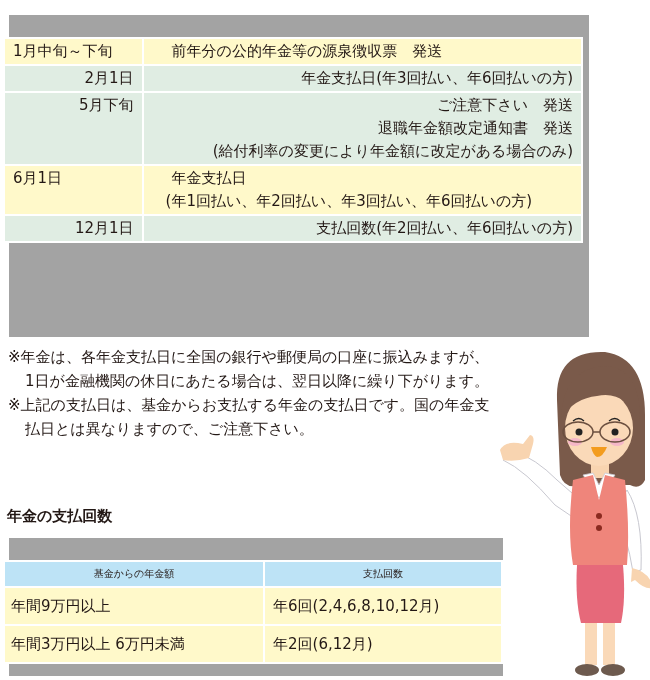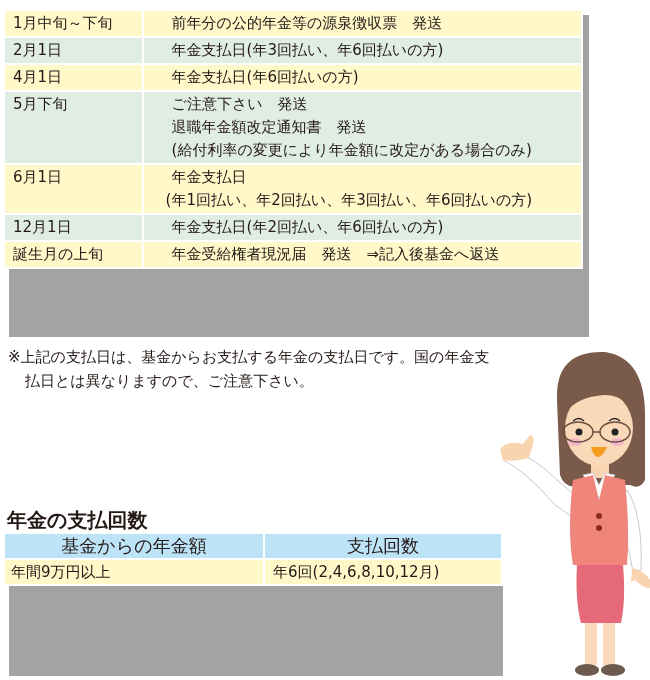--- a/index.html
+++ b/index.html
@@ -1,102 +1,99 @@
 <!DOCTYPE html>
 <html><head>
 <meta charset="utf-8">
 <style>
   html, body { margin:0; padding:0; background:#ffffff; }
   body { width:650px; height:680px; position:relative; overflow:hidden;
          font-family:"DejaVu Sans", "Liberation Sans", sans-serif; color:#231815; }
   .sched-wrap { position:absolute; left:3px; top:9px; width:580px; }
   .sched-shadow { position:absolute; left:6px; top:6px; width:580px; height:322px; background:#a3a3a3; }
-  table { border-collapse:separate; border-spacing:2px; position:relative; background:#ffffff; }
+  table { border-collapse:separate; border-spacing:2px; position:relative; background:#ffffff;margin-top:28px; }
   .sched td { font-size:15px; line-height:23px; padding:1px 8px 1px 8px; vertical-align:top; white-space:nowrap; }
   .sched td.date { width:128px; }
   .sched td.desc { width:416px; padding-left:28px; }
   .y { background:#fff9ca; }
-  .g { background:#e0ede3; }
+  .g { background:#e0ede3;text-align:right; }
   .b { background:#bde3f6; }
   .indent0 { margin-left:-6px; }
   .notes { position:absolute; left:8px; top:345px; width:490px; font-size:15px; line-height:24px; }
   .note { padding-left:17px; text-indent:-17px; }
-  .sec-title { position:absolute; left:7px; top:507px; font-size:20px; font-weight:bold; }
+  .sec-title { position:absolute; left:7px; top:507px; font-size:15px; font-weight:bold; }
   .freq-wrap { position:absolute; left:3px; top:532px; }
   .freq-shadow { position:absolute; left:6px; top:6px; width:494px; height:138px; background:#a3a3a3; }
-  .freq td { font-size:15px; line-height:22px; padding:1px 6px; white-space:nowrap; }
+  .freq td { font-size:15px; line-height:22px; padding:7px 6px; white-space:nowrap; }
   .freq td.c1 { width:246px; }
   .freq td.c2 { width:222px; padding-left:8px; }
-  .freq th { font-size:18px; font-weight:normal; line-height:22px; padding:1px 6px; text-align:center; }
+  .freq th { font-size:10px; font-weight:normal; line-height:22px; padding:1px 6px; text-align:center; }
   .gap { display:inline-block; width:96px; }
   .woman { position:absolute; left:495px; top:340px; }
 </style>
 </head>
 <body>
 
 <div class="sched-wrap">
   <div class="sched-shadow"></div>
   <table class="sched">
     <tbody>
         <tr class="y">
       <td class="date y">1月中旬～下旬</td>
       <td class="desc y">前年分の公的年金等の源泉徴収票　発送</td>
     </tr>
     <tr>
       <td class="date g">2月1日</td>
       <td class="desc g">年金支払日(年3回払い、年6回払いの方)</td>
     </tr>
     <tr>
-      <td class="date y">4月1日</td>
-      <td class="desc y">年金支払日(年6回払いの方)</td>
-    </tr>
-    <tr>
       <td class="date g">5月下旬</td>
       <td class="desc g">
         <div>ご注意下さい　発送</div>
         <div>退職年金額改定通知書　発送</div>
         <div>(給付利率の変更により年金額に改定がある場合のみ)</div>
       </td>
     </tr>
     <tr>
       <td class="date y">6月1日</td>
       <td class="desc y">
         <div>年金支払日</div>
         <div class="indent0">(年1回払い、年2回払い、年3回払い、年6回払いの方)</div>
       </td>
     </tr>
     <tr>
       <td class="date g">12月1日</td>
-      <td class="desc g">年金支払日(年2回払い、年6回払いの方)</td>
-    </tr>
-    <tr>
-      <td class="date y">誕生月の上旬</td>
-      <td class="desc y">年金受給権者現況届　発送　⇒記入後基金へ返送</td>
+      <td class="desc g">支払回数(年2回払い、年6回払いの方)</td>
     </tr>
   </tbody>
     </table>
 </div>
 
 <div class="notes">
+  <div class="note">※年金は、各年金支払日に全国の銀行や郵便局の口座に振込みますが、1日が金融機関の休日にあたる場合は、翌日以降に繰り下がります。</div>
   <div class="note">※上記の支払日は、基金からお支払する年金の支払日です。国の年金支払日とは異なりますので、ご注意下さい。</div>
 </div>
 
 <div class="sec-title">年金の支払回数</div>
 
 <div class="freq-wrap">
   <div class="freq-shadow"></div>
   <table class="freq">
     <tbody>
         <tr>
       <th class="b c1">基金からの年金額</th>
       <th class="b c2">支払回数</th>
     </tr>
     <tr>
       <td class="y c1"><span>年間9万円以上</span></td>
       <td class="y c2">年6回(2,4,6,8,10,12月)</td>
+    </tr>
+    <tr>
+      <td class="y c1"><span>年間3万円以上</span> <span>6万円未満</span></td>
+      <td class="y c2">年2回(6,12月)</td>
     </tr>
   </tbody>
     </table>
 </div>
 
 <div class="woman">
   <svg width="155" height="340" viewBox="0 0 155 340" xmlns="http://www.w3.org/2000/svg">
 
     <path d="M62 60 Q60 10 110 12 Q150 18 150 75 L150 140 Q145 150 135 145 L85 145 Q70 150 65 135 Z" fill="#7a5a4a"></path>
 

